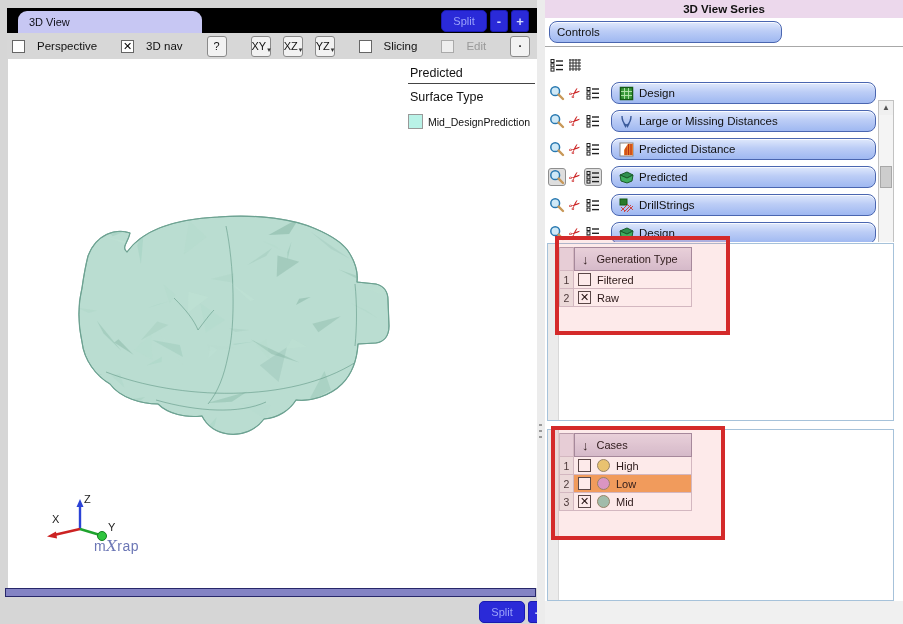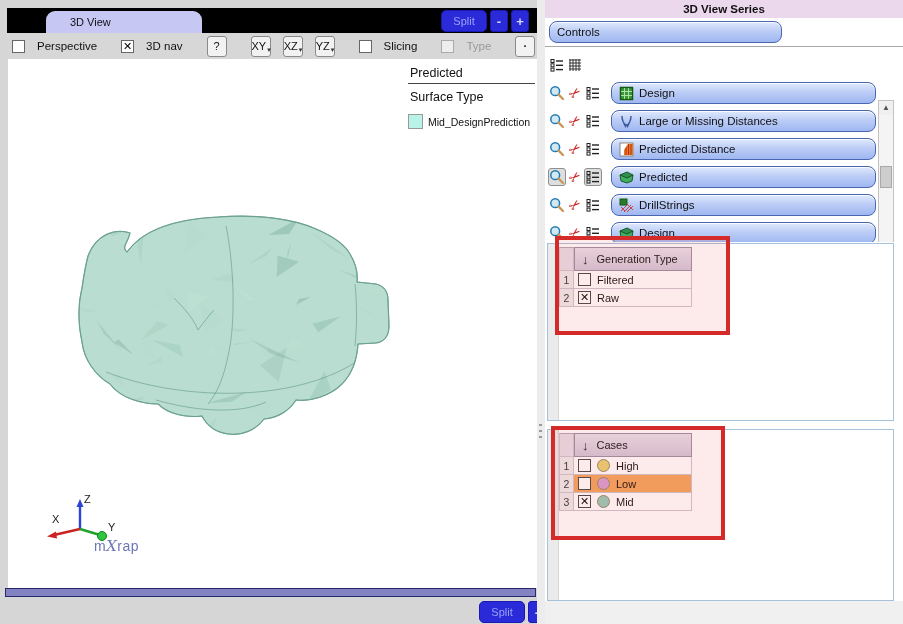--- a/index.html
+++ b/index.html
@@ -2,23 +2,23 @@
 <html><head>
 <meta charset="utf-8">
 <style>
   html,body{margin:0;padding:0;background:#d6d6d6;}
   #app{position:relative;width:903px;height:624px;overflow:hidden;
        font-family:"Liberation Sans","DejaVu Sans",sans-serif;color:#111;
        background:#d6d6d6;}
   
   #left-window{position:absolute;left:0;top:0;width:537px;height:624px;}
   #titlebar{position:absolute;left:7px;top:8px;width:530px;height:25px;background:#000;}
-  .view-tab{position:absolute;left:11px;top:3px;width:156px;height:22px;background:#c7c7f3;
-            border-radius:9px 9px 0 0;font-size:11px;line-height:23px;padding-left:24px;
-            box-sizing:border-box;color:#101018;margin-left:28px;}
+  .view-tab{position:absolute;left:11px;top:3px;width:184px;height:22px;background:#c7c7f3;
+            border-radius:9px 9px 0 0;font-size:11px;line-height:23px;padding-left:11px;
+            box-sizing:border-box;color:#101018;}
   .winbtns{position:absolute;display:flex;gap:3px;align-items:center;margin-left:28px;}
   .winbtns.top{right:8px;top:2px;}
   .winbtns.bottom{left:451px;top:601px;}
   .btn-split{width:44px;height:20px;background:#2a2ad8;border:1px solid #1a1ab0;border-radius:5px;
              color:#9aa2fa;font-size:11px;display:flex;align-items:center;justify-content:center;}
   .btn-minus,.btn-plus{width:16px;height:20px;background:#2a2ad8;border:1px solid #1a1ab0;border-radius:3px;
              color:#cfd8ff;font-size:13px;font-weight:bold;display:flex;align-items:center;justify-content:center;}
   #toolbar{position:absolute;left:7px;top:33px;width:530px;height:26px;background:#d7d7d7;
            display:flex;align-items:center;gap:12px;padding:0 5px;box-sizing:border-box;font-size:11.5px;}
   .cb{width:13px;height:13px;background:#fff;border:1px solid #666;box-sizing:border-box;
@@ -143,21 +143,21 @@
       </div>
       <div class="tbtn">
         <span>YZ</span>
           <span class="caret">▾</span>
       </div>
       <span class="tb-gap"></span>
       <span class="cb"></span>
       <span class="tb-label">Slicing</span>
       <span class="tb-gap"></span>
       <span class="cb disabled"></span>
-      <span class="tb-label disabled">Type</span>
+      <span class="tb-label disabled">Edit</span>
       <span class="tb-gap"></span>
       <div class="tbtn" style="font-weight:bold;">·</div>
       <div class="tbtn">/</div>
       <div class="tbtn">△</div>
       <span class="tb-spacer"></span>
       <div class="tbtn">
         <svg width="12" height="15" viewBox="0 0 12 15">
           <rect x="1" y="2" width="10" height="12" rx="1" fill="#fff" stroke="#444" stroke-width="1.2"></rect>
           <rect x="3.5" y="0.8" width="5" height="2.4" rx="0.6" fill="#9a9a9a" stroke="#444" stroke-width="0.8"></rect>
         </svg>

